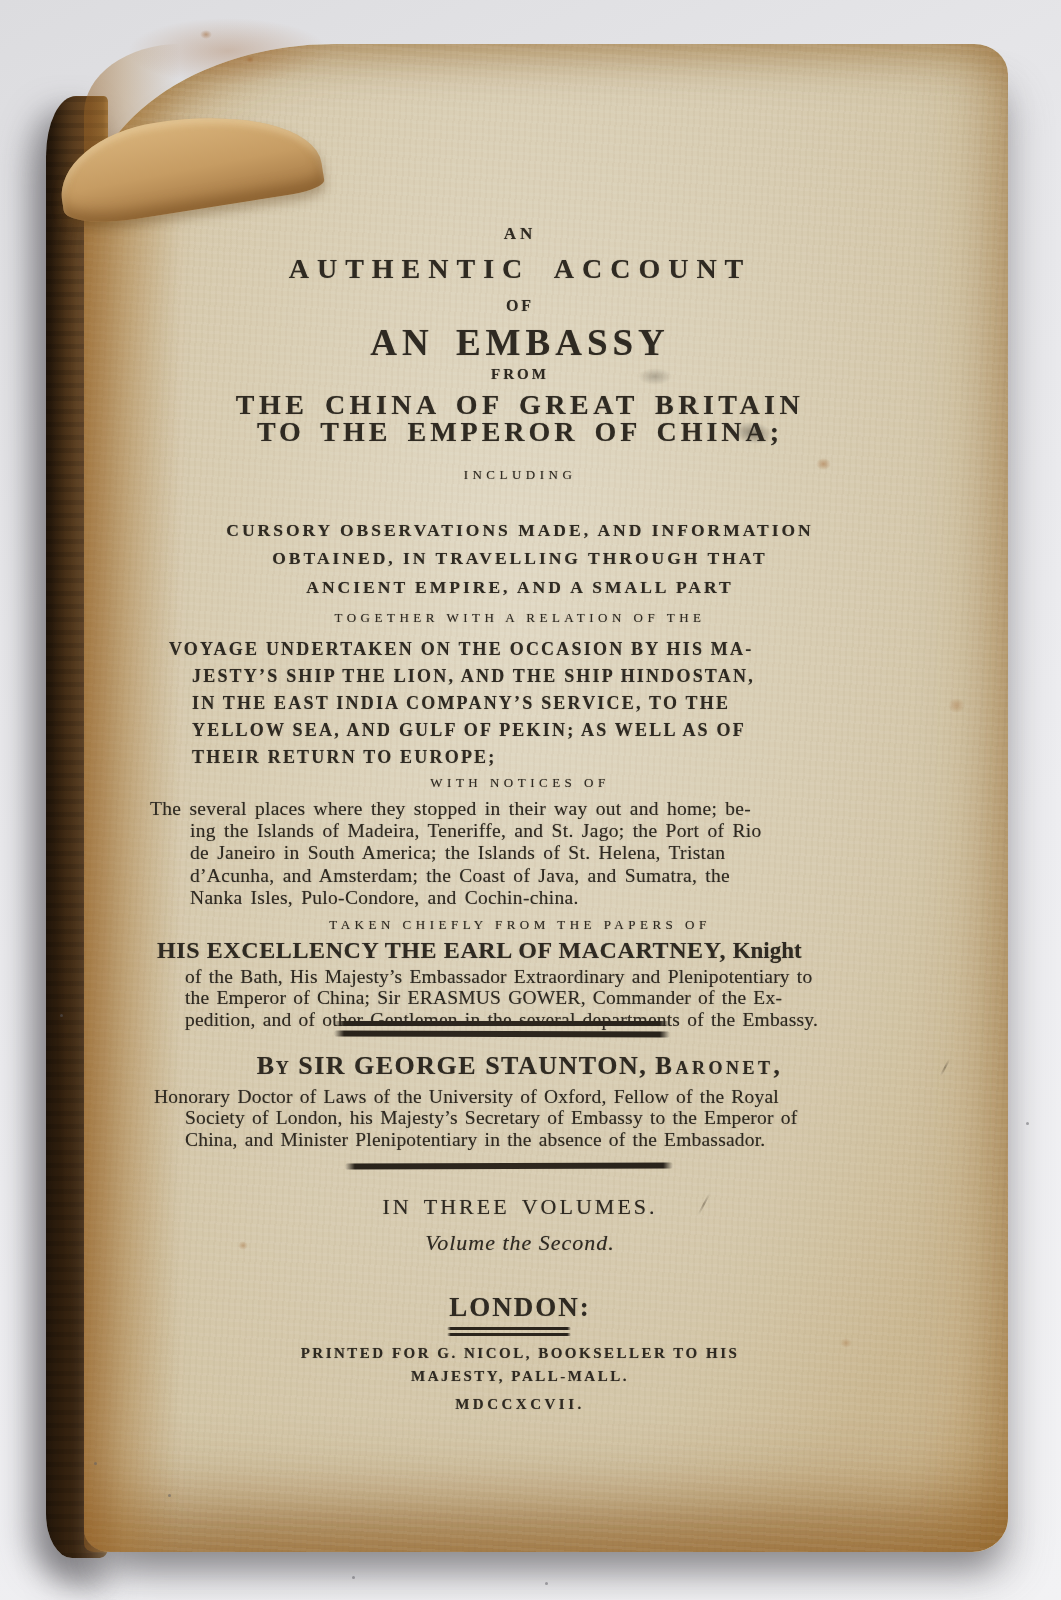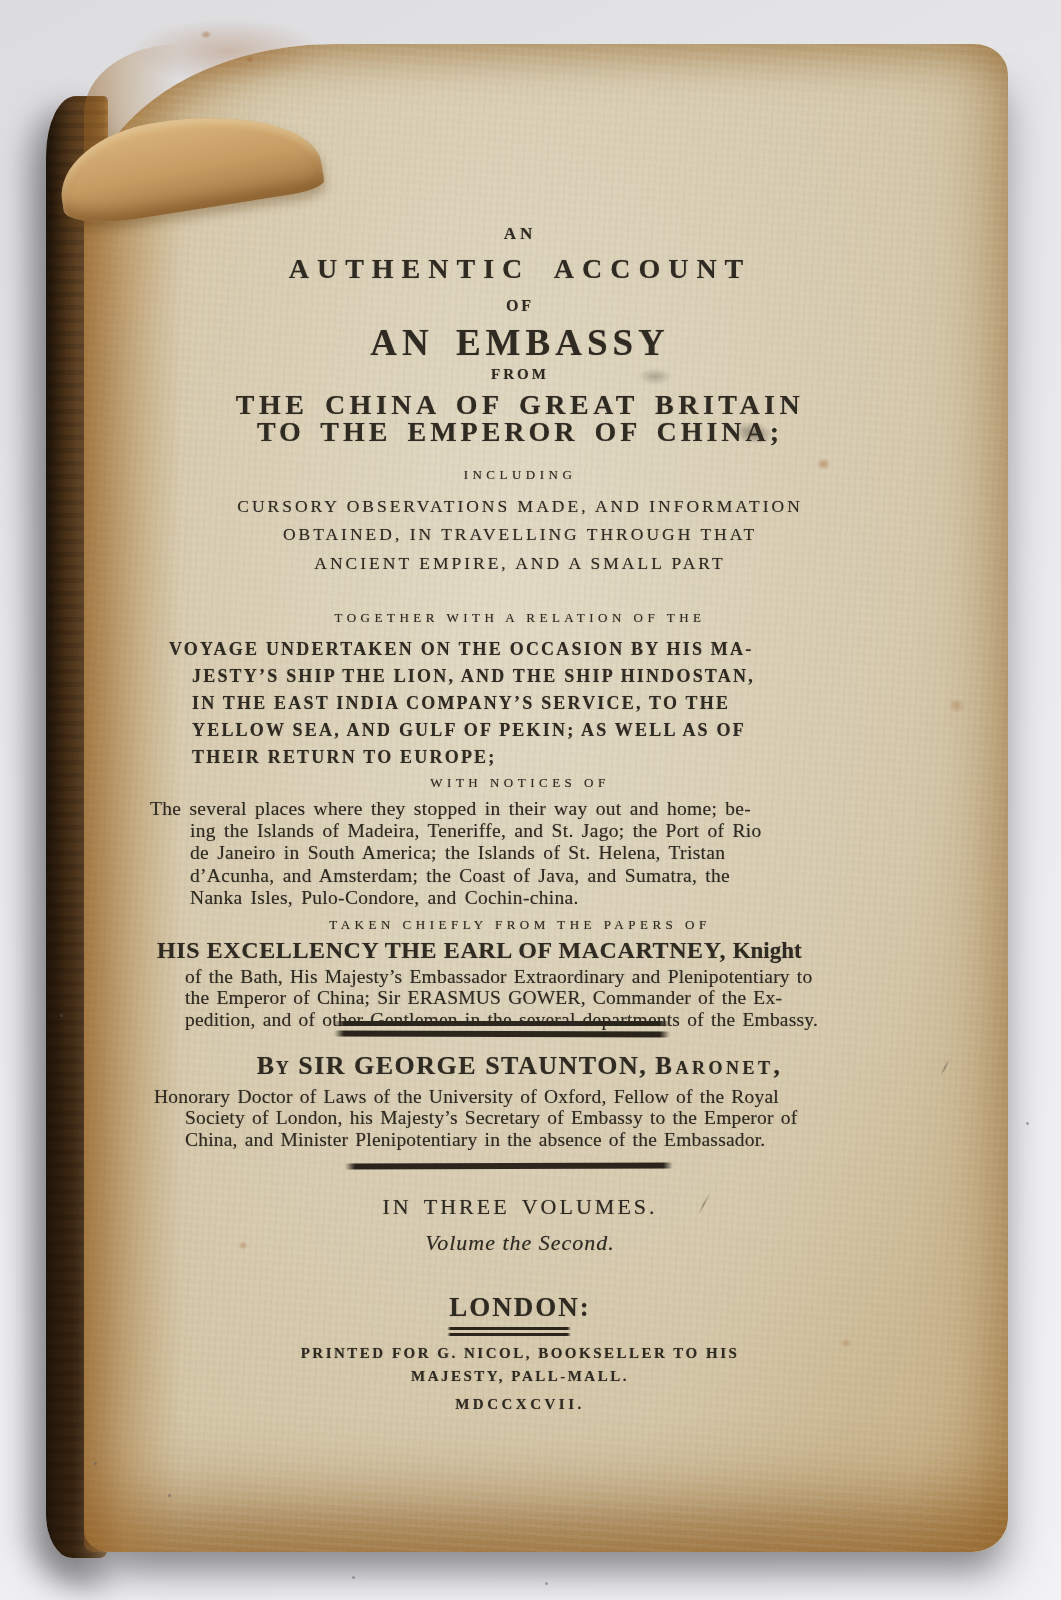--- a/index.html
+++ b/index.html
@@ -67,21 +67,21 @@
   .c{text-align:center;}
   .ink{text-shadow:0 0 1px rgba(45,40,32,.45);}
   .lbl{font-weight:normal; font-size:13px; letter-spacing:4.5px; line-height:1;}
   .an{font-weight:bold; font-size:17px; letter-spacing:4px;}
   .t1{font-weight:bold; font-size:28px; letter-spacing:8px; word-spacing:10px;}
   .of{font-weight:bold; font-size:16px; letter-spacing:3px;}
   .t2{font-weight:bold; font-size:37px; letter-spacing:5px; word-spacing:8px;}
   .from{font-weight:bold; font-size:15px; letter-spacing:3px;text-align:center;}
   .king{font-weight:bold; font-size:28px; letter-spacing:4.5px; word-spacing:5px;}
   .king2{letter-spacing:4px;}
-  .capsblk{font-weight:normal; font-size:17.5px; letter-spacing:3px; line-height:28.3px;}
+  .capsblk{font-weight:bold; font-size:17.5px; letter-spacing:3px; line-height:28.3px;margin-top:24px;}
   .voyage{font-weight:bold; font-size:18px; letter-spacing:2.2px; line-height:27px; text-align:left;}
   .voyage .ln{margin-left:42px;}
   .voyage .ln.first{margin-left:19px;}
   .body{font-size:19.5px; line-height:22.2px; letter-spacing:.3px; word-spacing:3px; text-align:left;}
   .body .ln{margin-left:40px;}
   .body .ln.first{margin-left:0;}
   .macH{font-weight:bold; font-size:24px; letter-spacing:.6px; text-align:left; margin-left:7px;}
   .macH .tail{font-size:23px; letter-spacing:0;}
   .macB{font-size:19.5px; line-height:21.3px; letter-spacing:.2px; word-spacing:2px; text-align:left;}
   .macB .ln{margin-left:35px;}

